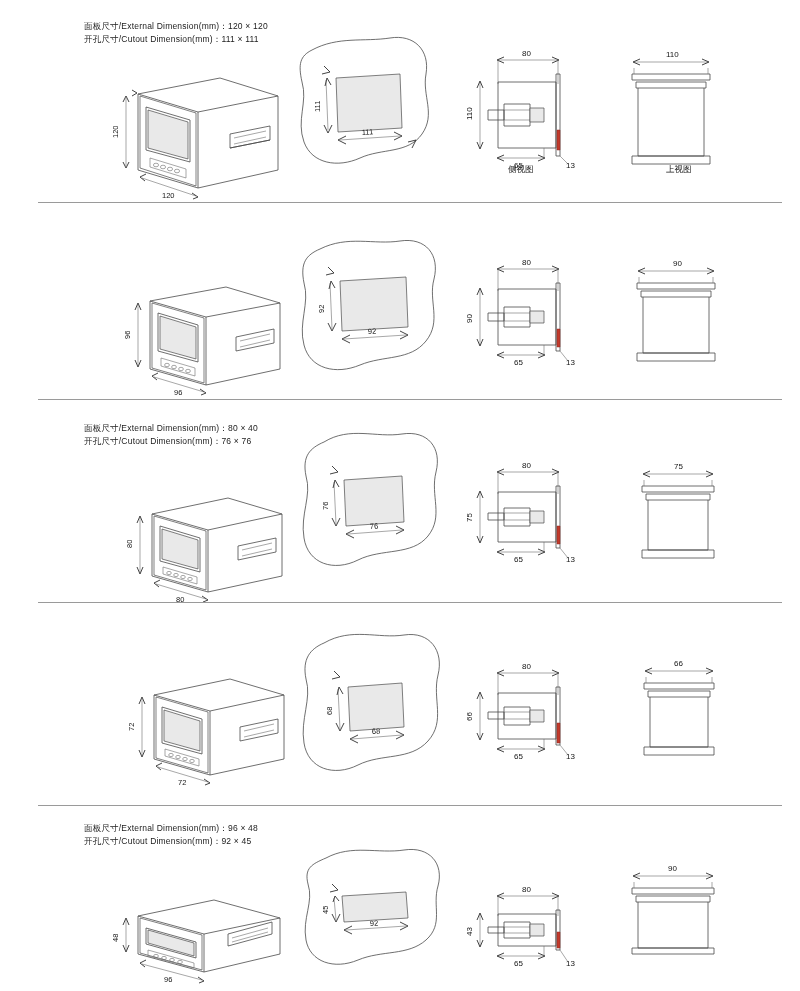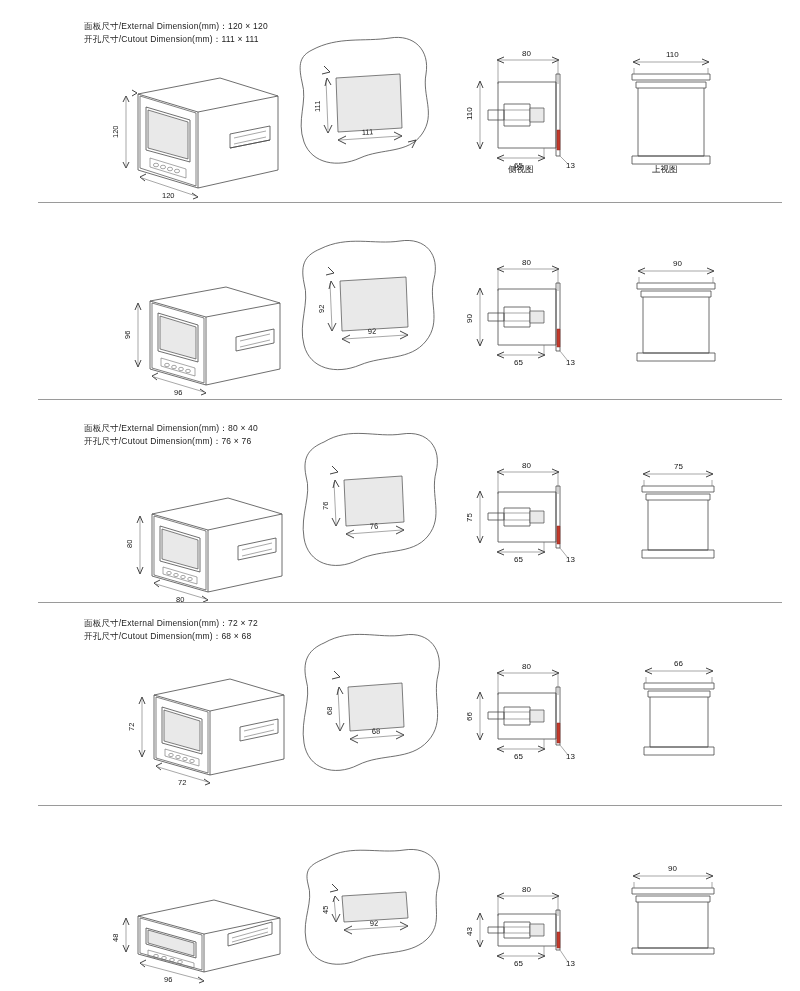--- a/index.html
+++ b/index.html
@@ -196,21 +196,21 @@
       <path class="stroke-d" d="M92,15 L99,18 L92,21"></path>
       <text class="txt8" x="56" y="13">110</text>
 
       <path class="stroke" d="M22,30 L100,30 L100,36 L22,36 Z"></path>
       <path class="stroke" d="M26,38 L96,38 L96,44 L26,44 Z"></path>
       <path class="stroke" d="M28,44 L28,112 L94,112 L94,44"></path>
       <path class="stroke" d="M22,112 L100,112 L100,120 L22,120 Z"></path>
       <path class="thin" d="M24,24 L24,30"></path>
       <path class="thin" d="M98,24 L98,30"></path>
     </svg>
-    <div class="cn" style="left:652px; top:164px;">上视图</div>
+    <div class="cn" style="left:666px; top:164px;">上视图</div>
 
     <div class="divider" style="top:202px;"></div>
   </div>
 
   <div class="row" style="position:absolute; left:0; top:203px; height:194px;">
 
 
     <svg style="position:absolute; left:120px; top:62px;" width="170" height="120">
       <path class="stroke" d="M30,36 L106,22 L160,38 L160,104 L86,120 L30,104 Z"></path>
       <path class="stroke" d="M30,36 L86,52 L86,120"></path>
@@ -379,24 +379,20 @@
       <path class="stroke" d="M24,94 L96,94 L96,102 L24,102 Z"></path>
       <path class="thin" d="M26,24 L26,30"></path>
       <path class="thin" d="M94,24 L94,30"></path>
     </svg>
 
     <div class="divider" style="top:202px;"></div>
   </div>
 
   <div class="row" style="position:absolute; left:0; top:603px; height:200px;">
 
-    <div class="captions" style="top:14px;">
-      <div>面板尺寸/External Dimension(mm)：72 × 72</div>
-      <div>开孔尺寸/Cutout Dimension(mm)：68 × 68</div>
-    </div>
 
     <svg style="position:absolute; left:120px; top:58px;" width="170" height="120">
       <path class="stroke" d="M34,34 L110,18 L164,34 L164,98 L90,114 L34,98 Z"></path>
       <path class="stroke" d="M34,34 L90,50 L90,114"></path>
       <path class="stroke" d="M90,50 L164,34"></path>
       <path class="fillwhite" d="M36,36 L88,51 L88,112 L36,97 Z"></path>
       <path class="stroke" d="M42,46 L82,58 L82,93 L42,82 Z"></path>
       <path class="fillgray" d="M44,49 L80,60 L80,90 L44,80 Z"></path>
       <path class="thin" d="M45,88 L79,98 L79,105 L45,95 Z"></path>
       <ellipse class="thin" cx="51" cy="94" rx="2.3" ry="1.6"></ellipse>
@@ -469,20 +465,24 @@
       <path class="stroke" d="M24,94 L94,94 L94,102 L24,102 Z"></path>
       <path class="thin" d="M26,24 L26,30"></path>
       <path class="thin" d="M92,24 L92,30"></path>
     </svg>
 
     <div class="divider" style="top:202px;"></div>
   </div>
 
   <div class="row" style="position:absolute; left:0; top:806px; height:185px;">
 
+    <div class="captions" style="top:16px;">
+      <div>面板尺寸/External Dimension(mm)：96 × 48</div>
+      <div>开孔尺寸/Cutout Dimension(mm)：92 × 45</div>
+    </div>
 
     <svg style="position:absolute; left:110px; top:76px;" width="180" height="105">
       <path class="stroke" d="M28,34 L104,18 L170,36 L170,72 L94,90 L28,72 Z"></path>
       <path class="stroke" d="M28,34 L94,52 L94,90"></path>
       <path class="stroke" d="M94,52 L170,36"></path>
       <path class="fillwhite" d="M30,36 L92,53 L92,88 L30,71 Z"></path>
       <path class="stroke" d="M36,46 L86,60 L86,76 L36,62 Z"></path>
       <path class="fillgray" d="M38,48 L84,61 L84,74 L38,61 Z"></path>
       <path class="thin" d="M38,68 L84,81 L84,86 L38,74 Z"></path>
       <ellipse class="thin" cx="46" cy="74" rx="2.4" ry="1.6"></ellipse>

